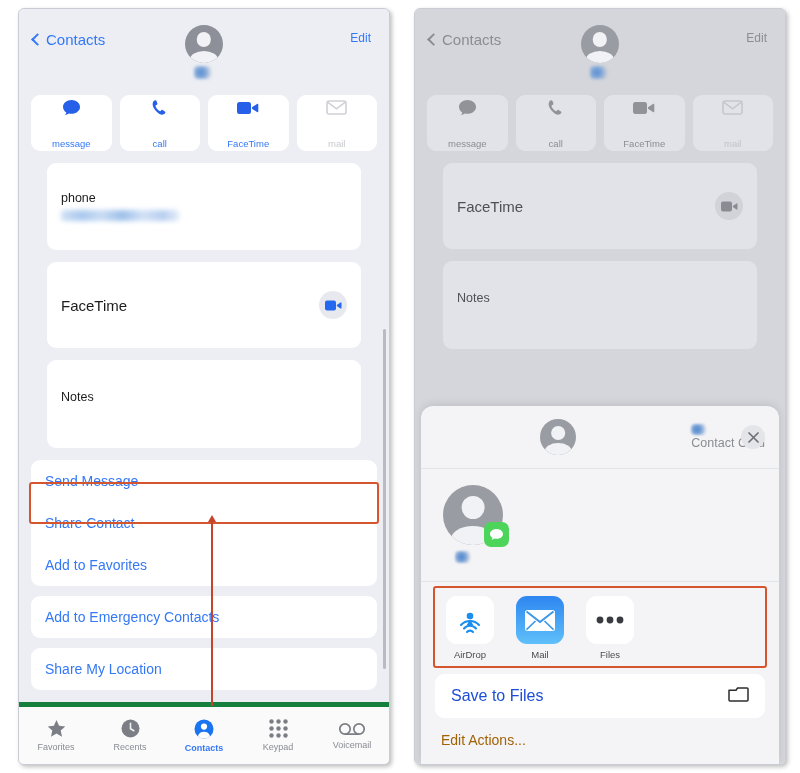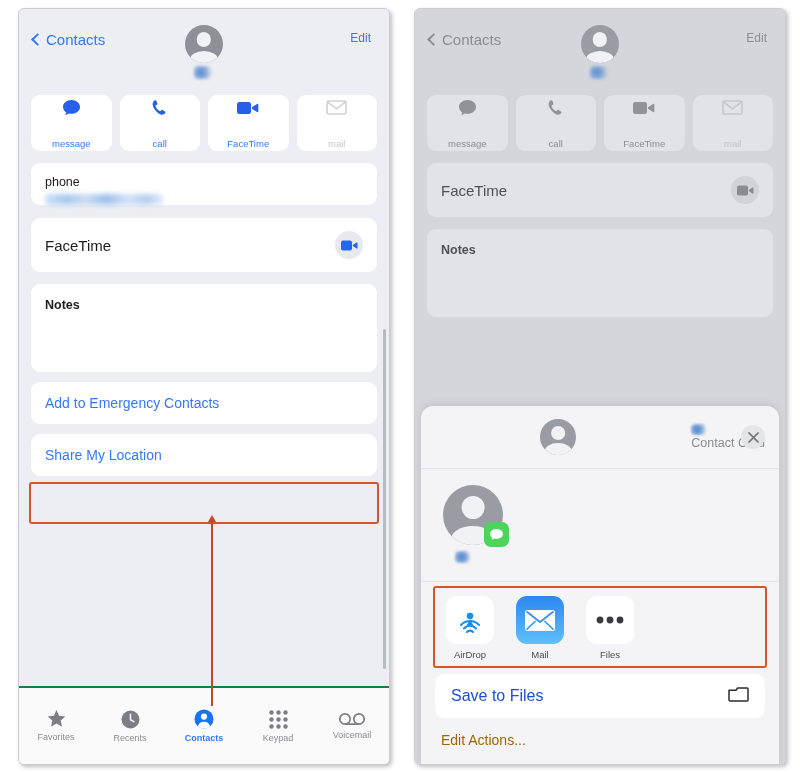--- a/index.html
+++ b/index.html
@@ -64,60 +64,60 @@
     gap: 20px; cursor: pointer;
   }
   .dim .quick { background: #e2e3e8; }
   .quick .qlabel { font-size: 9.5px; color: #3478f6; }
   .dim .quick .qlabel { color: #8b8d93; }
   .quick.disabled .qlabel { color: #c7c9cf; }
   .dim .quick.disabled .qlabel { color: #c2c4ca; }
   .qicon { height: 20px; display:flex; align-items:center; justify-content:center; }
 
   
-  .card { background: #fff; border-radius: 9px; margin: 12px 12px 0; padding: 0 14px; }
+  .card { background: #fff; border-radius: 9px; margin: 12px 28px 0; padding: 16px 14px; }
   .dim .card { background: #e2e3e8; }
   .field-label { font-size: 12.5px; color: #1c1c1e; padding: 12px 0 5px; }
   .dim .field-label { color: #4e5058; }
   .blur-value {
     width: 118px; height: 11px; margin-bottom: 13px;
     background: linear-gradient(90deg,#cfe0f5 0%,#a9c8ee 18%,#cadcf3 34%,#9dc0ea 52%,#d3e2f6 70%,#b6cef0 86%,#e3ecf8 100%);
     filter: blur(2.4px); border-radius: 3px;
   }
   .row-line { display:flex; align-items:center; justify-content: space-between;
     height: 54px; cursor: pointer; }
   .row-line .rtext { font-size: 15px; color: #1c1c1e; }
   .dim .row-line .rtext { color: #4e5058; }
   .circ-btn { width: 28px; height: 28px; border-radius: 50%; background: #e8e9ee;
     display:flex; align-items:center; justify-content:center; }
   .dim .circ-btn { background: #d2d3d9; }
 
-  .notes-card { height: 88px; font-weight: bold; }
+  .notes-card { height: 88px; }
   .notes-card .field-label { padding-top: 14px; }
 
   
   .act-group { margin: 12px 12px 0; }
   .act-group.tight { margin-top: 10px; }
   .act {
     background: #fff; height: 42px; display: flex; align-items: center;
     padding: 0 14px; font-size: 14px; color: #3478f6; cursor: pointer;
   }
   .act:first-child { border-radius: 9px 9px 0 0; }
   .act:last-child  { border-radius: 0 0 9px 9px; }
   .act.solo { border-radius: 9px; }
   .act.hl { position: relative; z-index: 3; }
   .hl-box {
     position: absolute; left: 10px; right: 10px;
     border: 2px solid #d4552e; border-radius: 3px; pointer-events: none; z-index: 4;
   }
 
   
   .tabbar {
-    position: absolute; left: 0; bottom: 0; width: 100%; height: 78px;
-    background: #fafafb; border-top: 2px solid #15803d;
+    position: absolute; left: 0; bottom: 0; width: 100%; height: 62px;
+    background: #fafafb; border-top: 5px solid #15803d;
     display: flex; align-items: center;
   }
   .tab { flex:1; display:flex; flex-direction:column; align-items:center; gap:4px; cursor:pointer; }
   .tab .tlabel { font-size: 9px; color: #8a8c93; }
   .tab.active .tlabel { color: #3478f6; font-weight: bold; }
 
   
   .sheet {
     position: absolute; left: 6px; right: 6px; bottom: 0;
     background: #f4f4f6; border-radius: 12px 12px 0 0;
@@ -245,20 +245,25 @@
                 <path d="M11.8 5l3.7-2.6c.5-.4 1-.1 1 .5v5c0 .6-.5.9-1 .5L11.8 6z" fill="#2468f0"></path>
               </svg>
           </span>
         </div>
       </div>
 
       <div class="card notes-card">
         <div class="field-label">Notes</div>
       </div>
 
+      <div class="act-group">
+        <div class="act">Send Message</div>
+        <div class="act hl">Share Contact</div>
+        <div class="act">Add to Favorites</div>
+      </div>
 
       <div class="act-group tight">
         <div class="act solo">Add to Emergency Contacts</div>
       </div>
 
       <div class="act-group tight">
         <div class="act solo">Share My Location</div>
       </div>
 
       <div class="hl-box" style="top:473px; height:42px;"></div>

